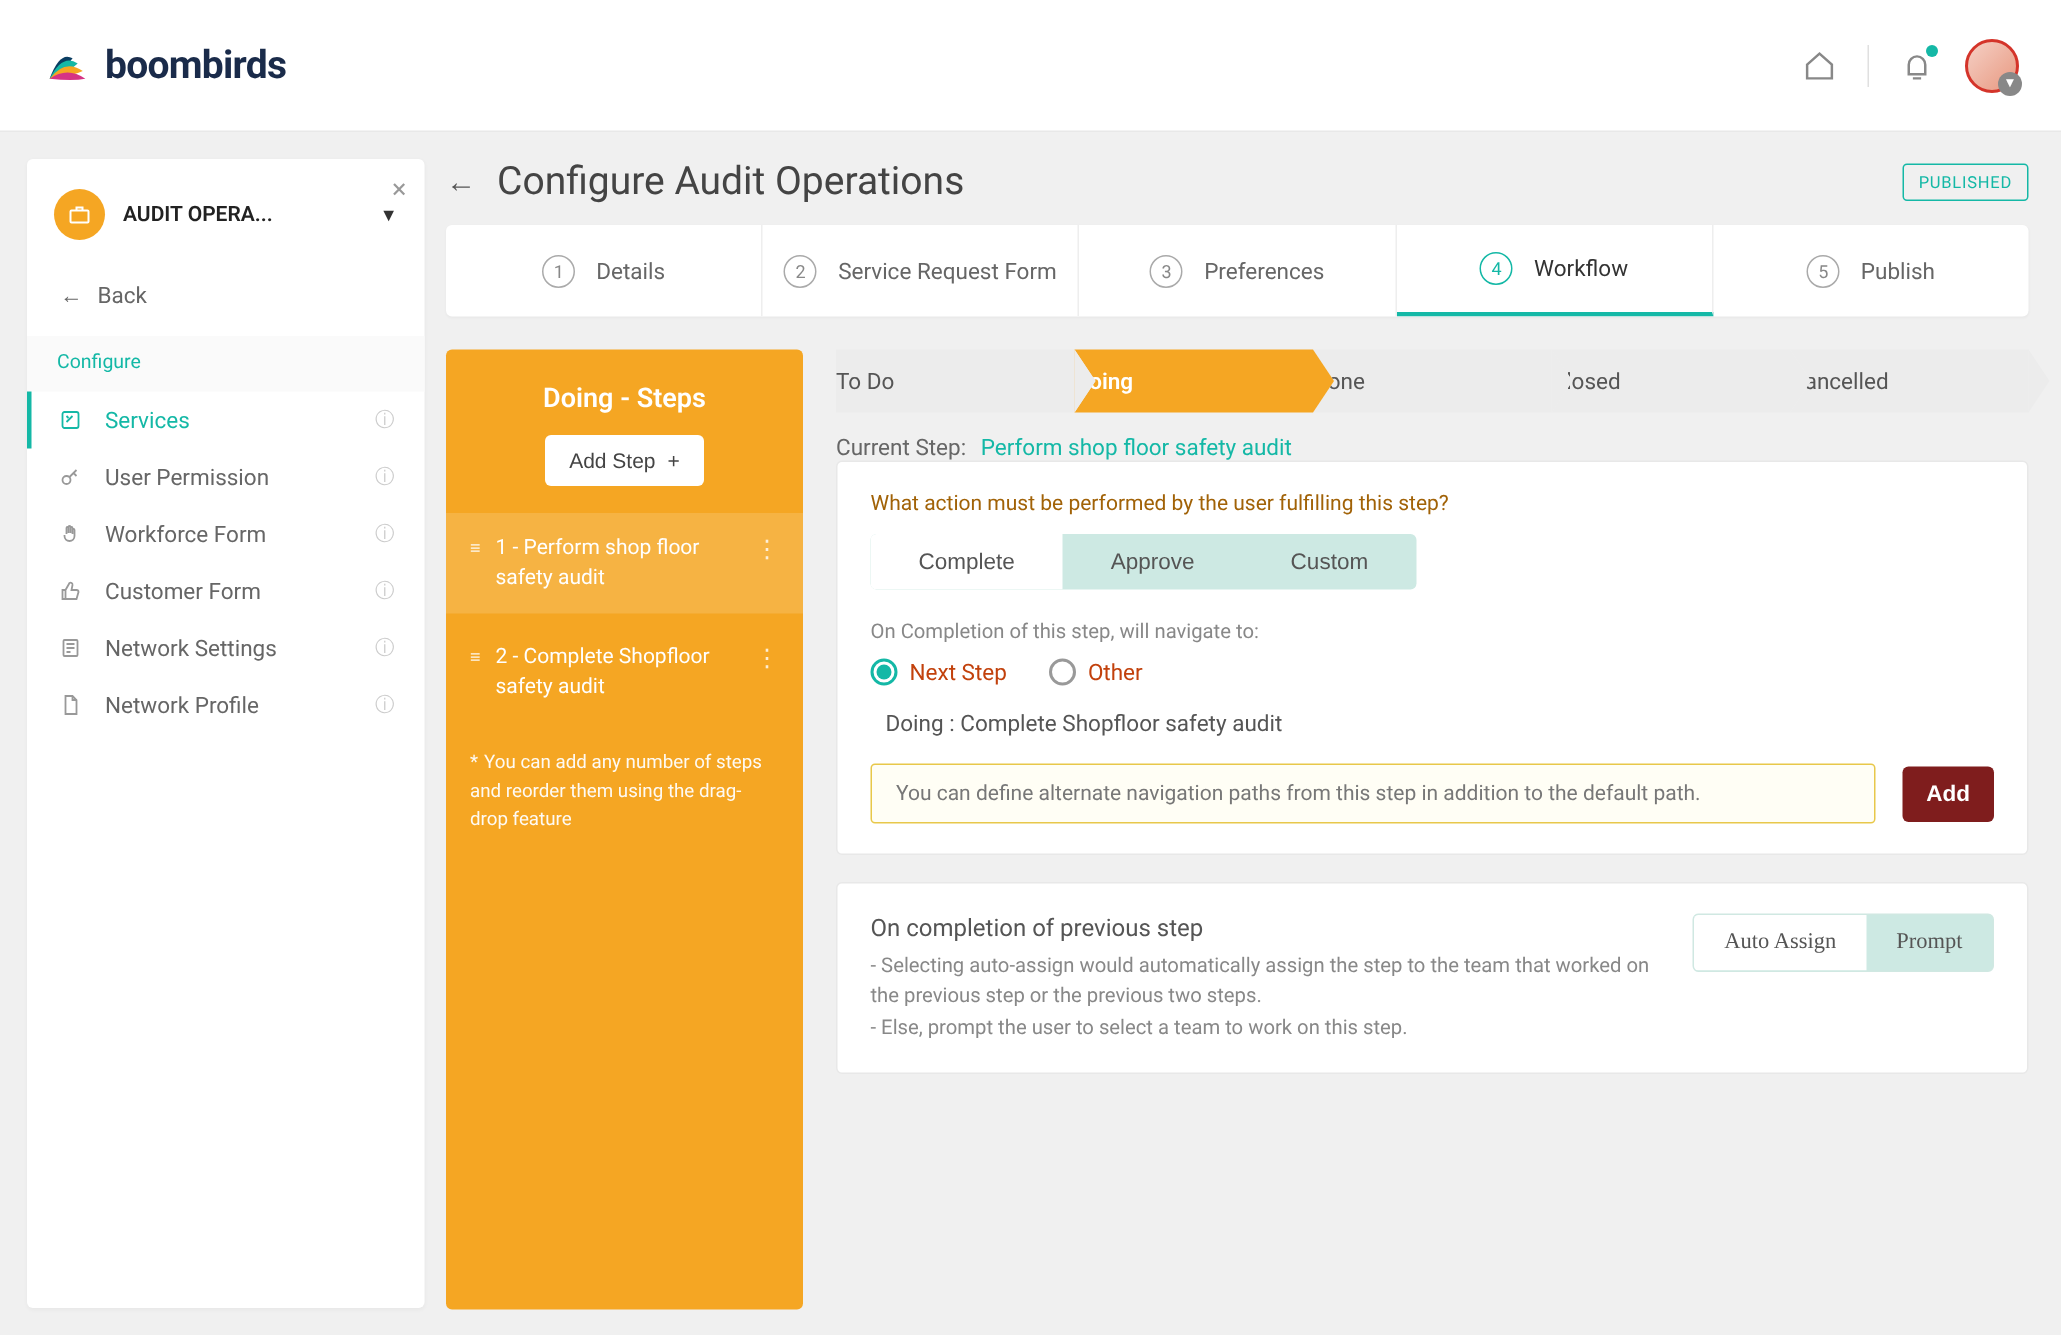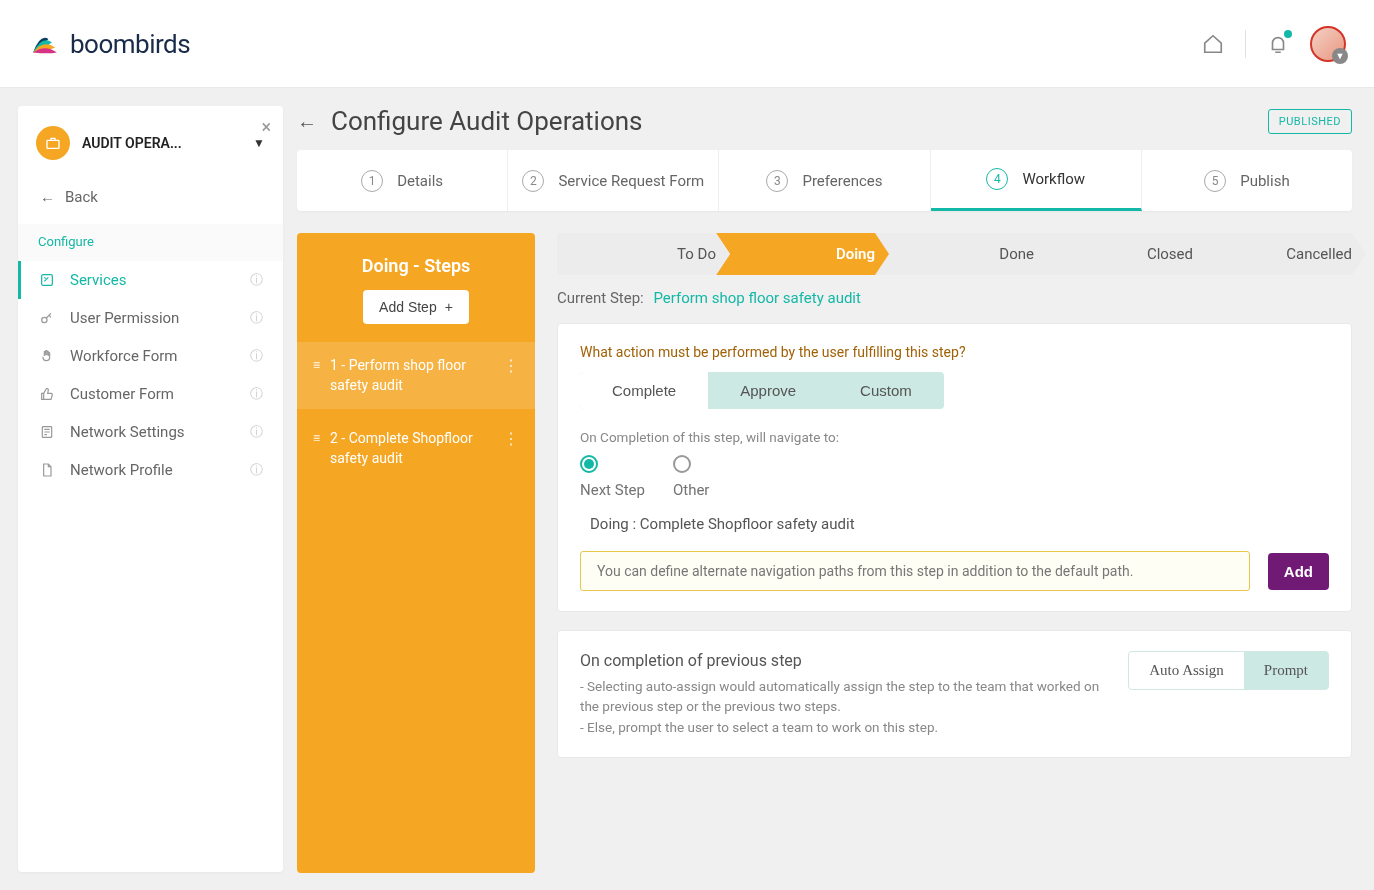--- a/index.html
+++ b/index.html
@@ -1,20 +1,20 @@
 <!DOCTYPE html>
 <html><head>
 <meta charset="utf-8">
 <style>
 * { box-sizing: border-box; margin: 0; padding: 0; }
 body { font-family: -apple-system, BlinkMacSystemFont, "Segoe UI", Roboto, sans-serif; background: #f0f0f0; color: #555; width: 1374px; height: 890px; overflow: hidden; }
 .topbar { background: #fff; height: 88px; display: flex; align-items: center; justify-content: space-between; padding: 0 28px; border-bottom: 1px solid #e8e8e8; }
 .logo-wrap { display: flex; align-items: center; gap: 8px; }
 .logo-mark { width: 34px; height: 34px; }
-.logo-text { font-size: 26px; font-weight: 400; color: #1a2b4a; letter-spacing: -0.5px; }
+.logo-text { font-size: 26px; font-weight: 700; color: #1a2b4a; letter-spacing: -0.5px; }
 .topbar-right { display: flex; align-items: center; gap: 20px; }
 .topbar-divider { width: 1px; height: 28px; background: #e0e0e0; }
 .icon-btn { width: 24px; height: 24px; display: flex; align-items: center; justify-content: center; cursor: pointer; position: relative; }
 .notif-dot { position: absolute; top: -2px; right: -2px; width: 8px; height: 8px; background: #14b8a6; border-radius: 50%; }
 .avatar-wrap { position: relative; cursor: pointer; }
 .avatar { width: 36px; height: 36px; border-radius: 50%; background: linear-gradient(135deg,#f5d0c5,#e89880); border: 2px solid #d4342a; }
 .avatar-caret { position: absolute; bottom: -2px; right: -2px; width: 16px; height: 16px; background: #888; border-radius: 50%; display: flex; align-items: center; justify-content: center; color: #fff; font-size: 9px; }
 
 .main-wrap { display: flex; height: calc(890px - 88px); }
 
@@ -56,46 +56,46 @@
 .step-item { background: rgba(255,255,255,0.15); padding: 14px 16px; margin-top: 6px; display: flex; align-items: flex-start; gap: 10px; cursor: pointer; position: relative; }
 .step-item.dim { background: transparent; }
 .step-drag { color: #fff; font-size: 12px; margin-top: 2px; opacity: 0.9; }
 .step-label { font-size: 14px; line-height: 1.4; flex: 1; }
 .step-menu { color: #fff; opacity: 0.8; cursor: pointer; }
 .steps-hint { font-size: 12.5px; color: #fff; opacity: 0.95; padding: 18px 16px; line-height: 1.5; }
 .steps-hint-star { color: #fff; margin-right: 4px; }
 
 .config-area { flex: 1; }
 .chevron-row { display: flex; gap: 0; margin-bottom: 14px; }
-.chevron { position: relative; height: 42px; flex: 1; display: flex; align-items: center; justify-content: flex-end; font-size: 15px; color: #555; background: #ececec; cursor: pointer; }
+.chevron { position: relative; height: 42px; flex: 1; display: flex; align-items: center; justify-content: flex-start; font-size: 15px; color: #555; background: #ececec; cursor: pointer; }
 .chevron::after { content:""; position:absolute; right:-14px; top:0; border-top:21px solid transparent; border-bottom:21px solid transparent; border-left:14px solid #ececec; z-index: 2; }
 .chevron::before { content:""; position:absolute; left:0; top:0; border-top:21px solid transparent; border-bottom:21px solid transparent; border-left:14px solid #f0f0f0; z-index:1; }
 .chevron:first-child::before { display:none; }
 .chevron.active { background: #f5a623; color:#fff; font-weight:600; }
 .chevron.active::after { border-left-color:#f5a623; }
 
-.current-step { font-size: 15px; color: #666; margin-bottom: 16px; }
+.current-step { font-size: 15px; color: #666; margin-bottom: 0; }
 .current-step-name { color: #14b8a6; margin-left: 6px; }
 
 .card { background: #fff; border: 1px solid #e8e8e8; border-radius: 4px; padding: 20px 22px; margin-bottom: 18px; }
 .card-q { font-size: 14px; color: #a16207; margin-bottom: 12px; }
 .seg { display: inline-flex; border-radius: 4px; overflow: hidden; background: #cde9e3; }
 .seg-btn { padding: 10px 32px; font-size: 15px; cursor: pointer; color: #555; border: none; background: transparent; }
 .seg-btn.active { background: #fff; }
 .sub-label { font-size: 13.5px; color: #888; margin: 20px 0 10px; }
 .radio-row { display: flex; gap: 28px; align-items: center; margin-bottom: 16px; }
-.radio-opt { display: flex; align-items: flex-start; gap: 8px; cursor: pointer; font-size: 15px; color: #737373; flex-direction: column; }
+.radio-opt { display: flex; align-items: flex-end; gap: 8px; cursor: pointer; font-size: 15px; color: #c2410c; }
 .radio-circle { width: 18px; height: 18px; border: 2px solid #999; border-radius: 50%; display: flex; align-items: center; justify-content: center; }
 .radio-opt.checked .radio-circle { border-color: #14b8a6; }
 .radio-dot { width: 10px; height: 10px; background: #14b8a6; border-radius: 50%; display: none; }
 .radio-opt.checked .radio-dot { display: block; }
 .nav-target { font-size: 15px; color: #555; margin: 6px 0 18px 10px; }
 .alt-row { display: flex; align-items: center; gap: 18px; }
 .alt-box { flex: 1; border: 1px solid #e8c84a; background: #fffef5; padding: 11px 16px; font-size: 14px; color: #777; border-radius: 3px; text-align: left; }
-.add-btn { background: #701a75; color: #fff; border: none; padding: 10px 16px; border-radius: 4px; font-size: 15px; font-weight: 600; cursor: pointer; }
+.add-btn { background: #7f1d1d; color: #fff; border: none; padding: 10px 16px; border-radius: 4px; font-size: 15px; font-weight: 600; cursor: pointer; }
 
 .assign-card { display: flex; justify-content: space-between; gap: 20px; }
 .assign-left { flex: 1; }
 .assign-title { font-size: 16px; color: #555; margin-bottom: 6px; }
 .assign-desc { font-size: 13.5px; color: #888; line-height: 1.5; }
 .assign-seg { display: inline-flex; border-radius: 4px; overflow: hidden; background: #cde9e3; align-self: flex-start; border: 1px solid #d0e8e2; }
 .assign-seg .seg-btn { padding: 10px 20px; font-family: Liberation Serif, serif; }
 
 svg { display: block; }
 </style>
@@ -255,20 +255,23 @@
         <div class="step-item">
           <span class="step-drag">≡</span>
           <span class="step-label">1 - Perform shop floor safety audit</span>
           <span class="step-menu">⋮</span>
         </div>
         <div class="step-item dim">
           <span class="step-drag">≡</span>
           <span class="step-label">2 - Complete Shopfloor safety audit</span>
           <span class="step-menu">⋮</span>
         </div>
+        <div class="steps-hint">
+          <span class="steps-hint-star">*</span><span>You can add any number of steps and reorder them using the drag-drop feature</span>
+        </div>
       </div>
 
       <div class="config-area">
         <div class="chevron-row">
           <div class="chevron">
               <span>To Do</span>
             </div>
           <div class="chevron active">
               <span>Doing</span>
             </div>

